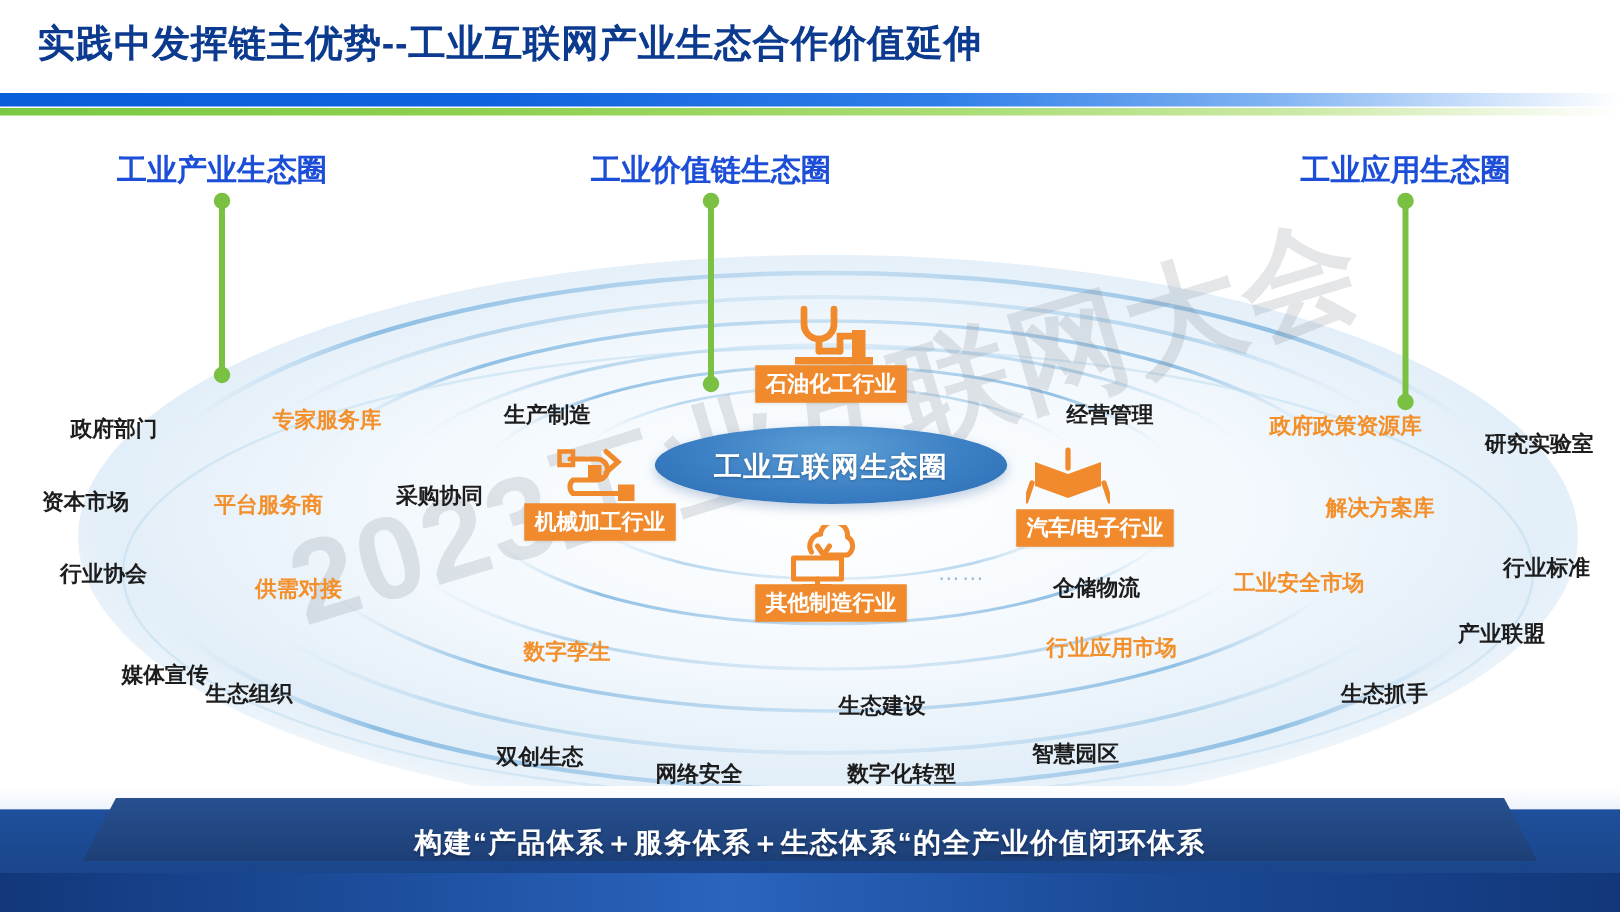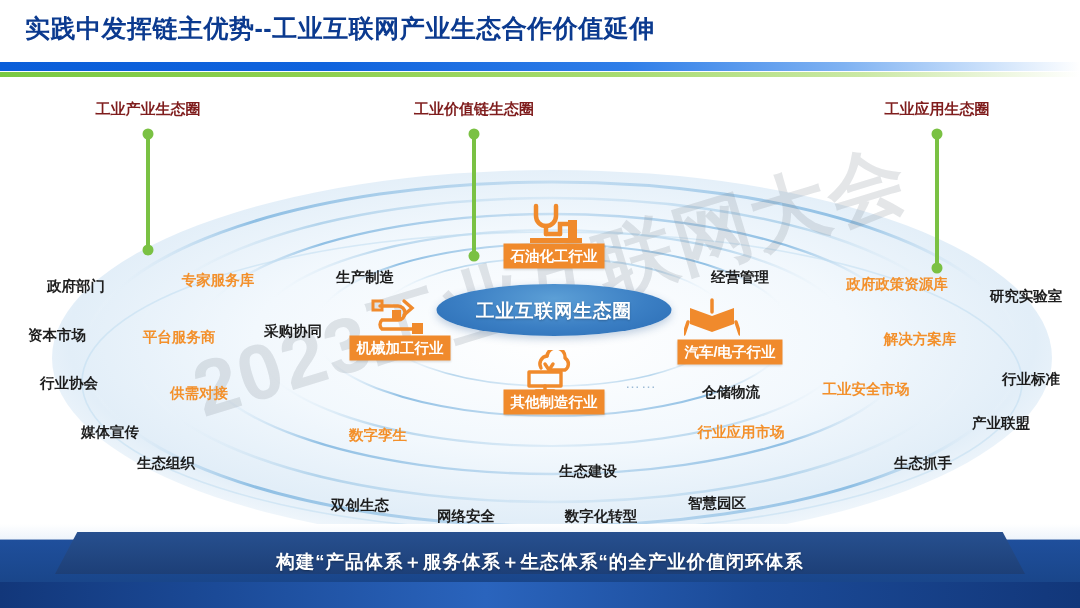--- a/index.html
+++ b/index.html
@@ -53,21 +53,21 @@
     font-size:7.5px;font-weight:bold;color:#1a4fa0;letter-spacing:.4px;white-space:nowrap;
   }
 
   
   .canvas{position:absolute;left:0;top:82px;width:1080px;height:460px;}
 
   
   .callout{position:absolute;}
   .callout .c-label{
     position:absolute;white-space:nowrap;
-    font-size:15px;font-weight:bold;color:#7f1d1d;
+    font-size:20px;font-weight:bold;color:#1d4ed8;
     transform:translateX(-50%);
   }
   .callout .c-line{position:absolute;width:4px;background:#7ac143;transform:translateX(-50%);border-radius:2px;}
   .callout .c-dot{
     position:absolute;width:11px;height:11px;border-radius:50%;
     background:#7ac143;transform:translate(-50%,-50%);
   }
 
   
   .lbl{position:absolute;white-space:nowrap;font-weight:bold;transform:translate(-50%,-50%);}
@@ -192,21 +192,21 @@
     <div class="callout">
       <div class="c-label" style="left:937px;top:18px;">工业应用生态圈</div>
       <div class="c-line" style="left:937px;top:52px;height:134px;"></div>
       <div class="c-dot" style="left:937px;top:52px;"></div>
       <div class="c-dot" style="left:937px;top:186px;"></div>
     </div>
 
     <div class="lbl dark" style="left:76px;top:204px;">政府部门</div>
     <div class="lbl dark" style="left:57px;top:253px;">资本市场</div>
     <div class="lbl dark" style="left:69px;top:301px;">行业协会</div>
-    <div class="lbl dark" style="left:110px;top:350px;">媒体宣传</div>
+    <div class="lbl dark" style="left:110px;top:368px;">媒体宣传</div>
     <div class="lbl dark" style="left:166px;top:381px;">生态组织</div>
     <div class="lbl orange" style="left:218px;top:198px;">专家服务库</div>
     <div class="lbl orange" style="left:179px;top:255px;">平台服务商</div>
     <div class="lbl orange" style="left:199px;top:311px;">供需对接</div>
     <div class="lbl orange" style="left:378px;top:353px;">数字孪生</div>
     <div class="lbl dark" style="left:365px;top:195px;">生产制造</div>
     <div class="lbl dark" style="left:293px;top:249px;">采购协同</div>
     <div class="lbl dark" style="left:360px;top:423px;">双创生态</div>
     <div class="lbl dark" style="left:466px;top:434px;">网络安全</div>
     <div class="lbl dark" style="left:588px;top:389px;">生态建设</div>

